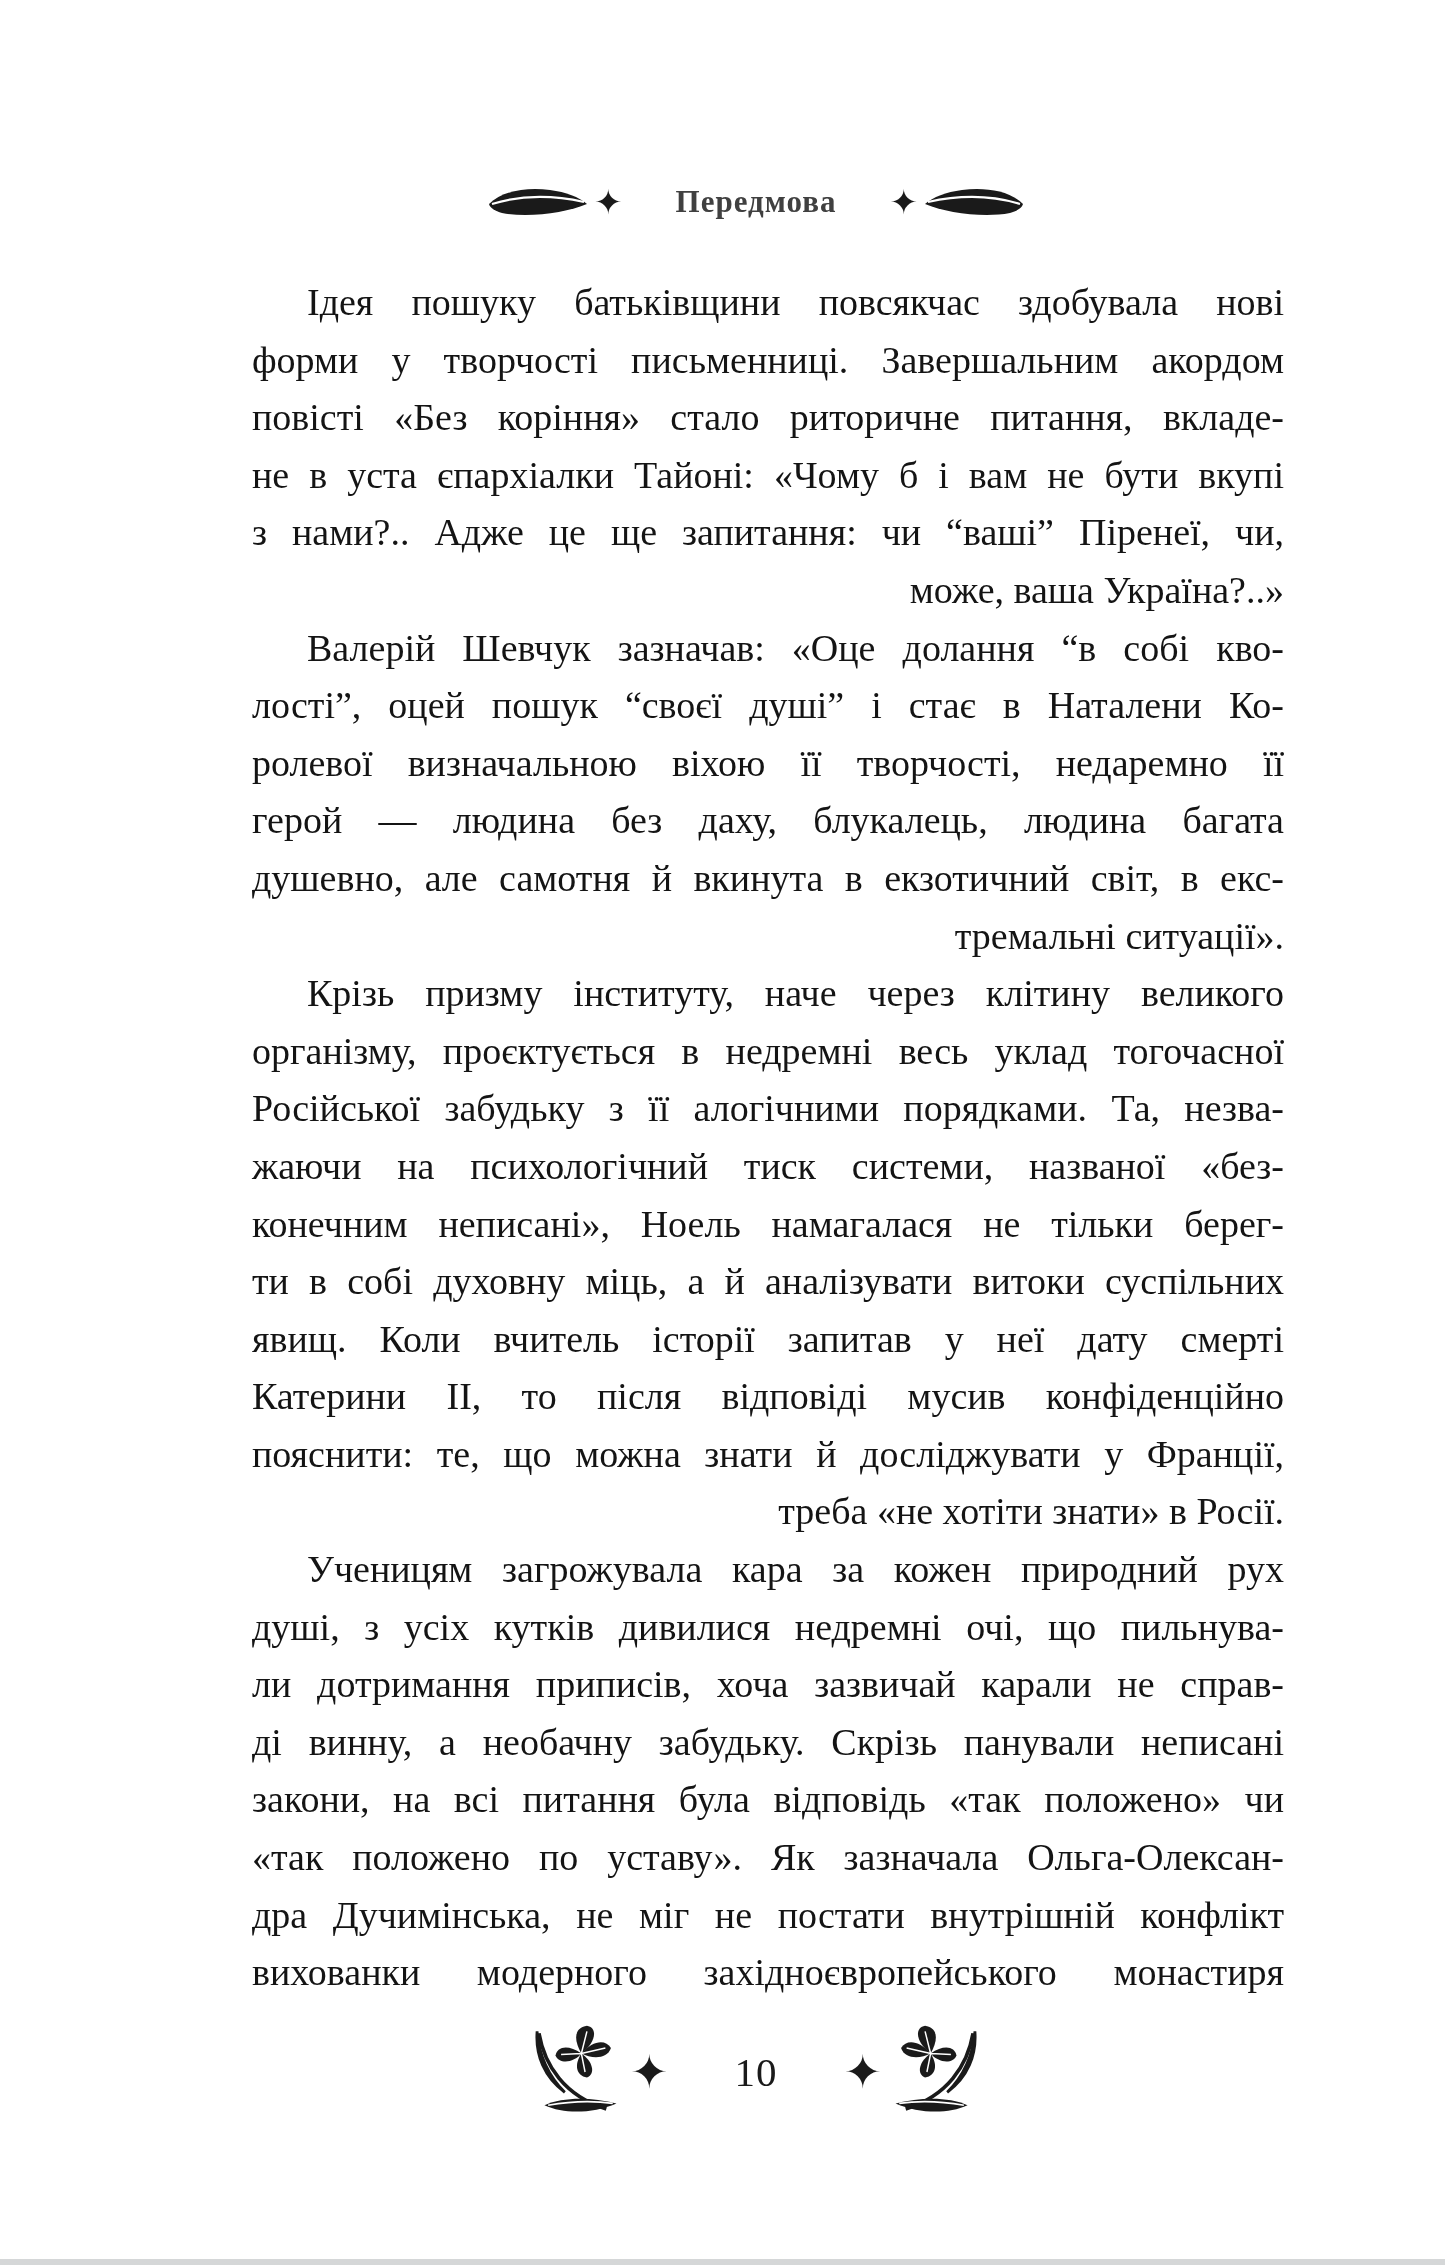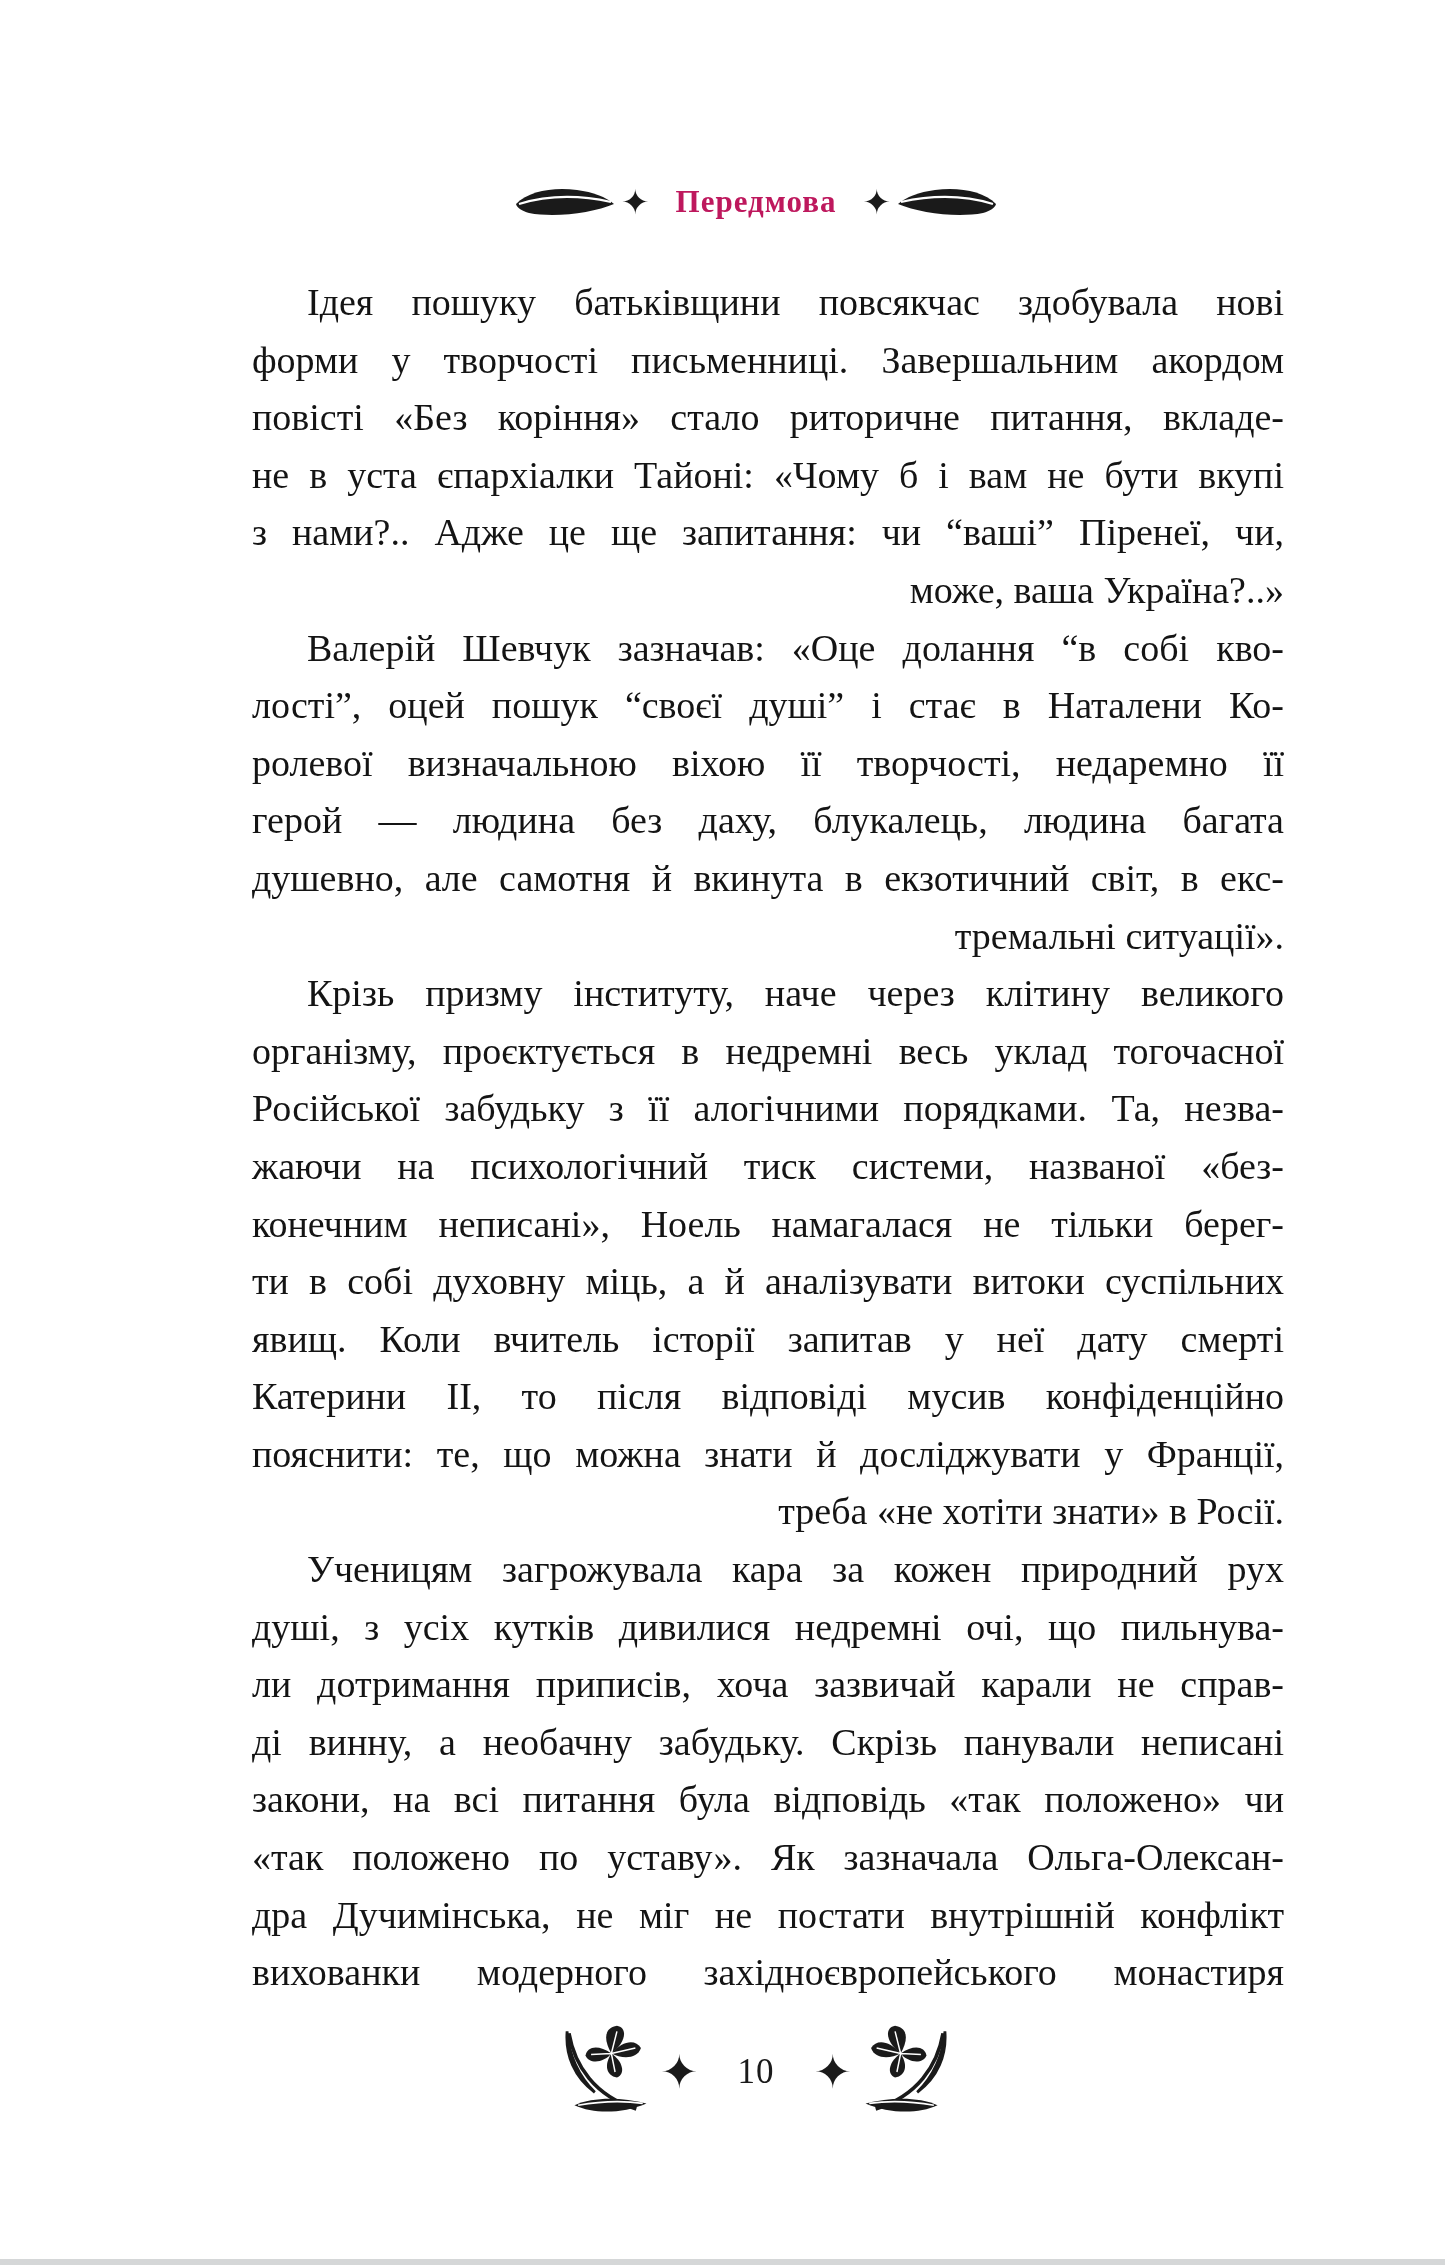--- a/index.html
+++ b/index.html
@@ -19,22 +19,22 @@
     left:240px;
     width:1032px;
     height:48px;
     display:flex;
     align-items:center;
     justify-content:center;
   }
   .chapter-title{
     font-size:31px;
     letter-spacing:1px;
-    color:#be185d;
-    margin:0 20px;
+    color:#404040;
+    margin:0 47px;
     white-space:nowrap;
   }
   .dia{
     font-family:"DejaVu Sans", sans-serif;
     color:#1a1a1a;
     line-height:1;
   }
   .dia.hdr{font-size:34px;margin:0 6px;}
   .dia.ftr{font-size:46px;margin:0 8px;}
   .leaf-svg{display:block;}
@@ -62,23 +62,23 @@
     position:absolute;
     top:2022px;
     left:240px;
     width:1032px;
     height:100px;
     display:flex;
     align-items:center;
     justify-content:center;
   }
   .page-number{
-    font-size:35px;
+    font-size:41px;
     color:#1a1a1a;
-    margin:0 31px;
+    margin:0 58px;
     letter-spacing:1px;
   }
   .flower-svg{display:block;}
   .edge-shadow{
     position:absolute;
     left:0;
     bottom:0;
     width:100%;
     height:6px;
     background:#d5d7d8;

